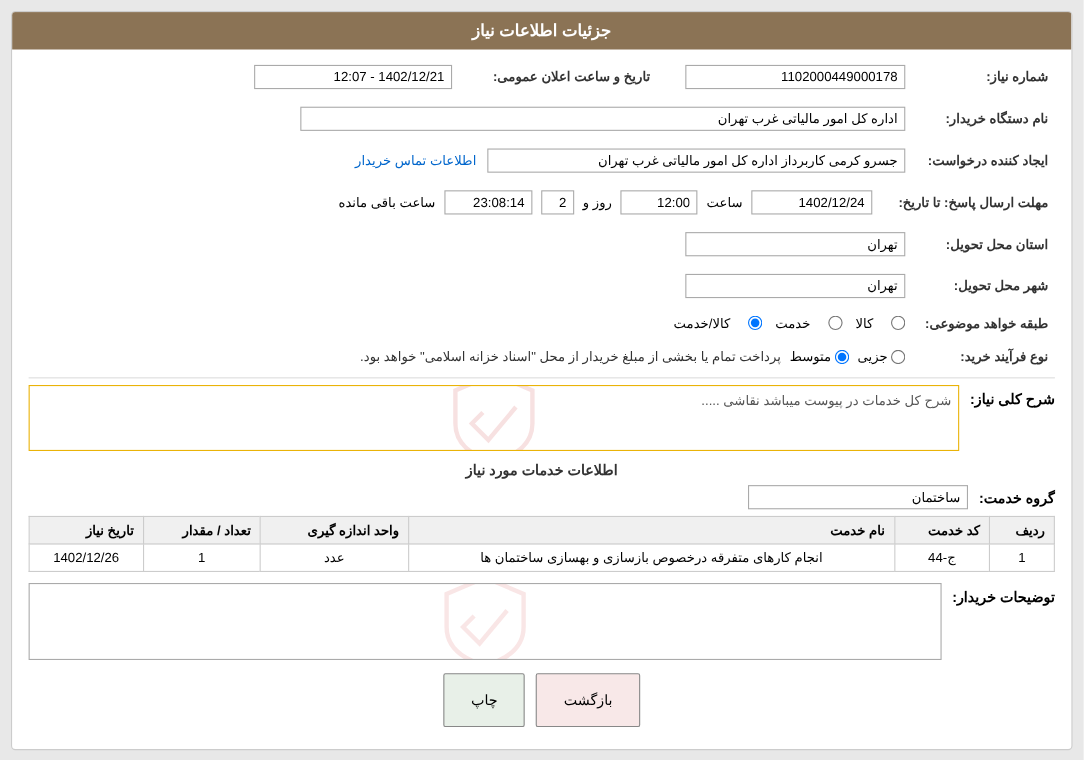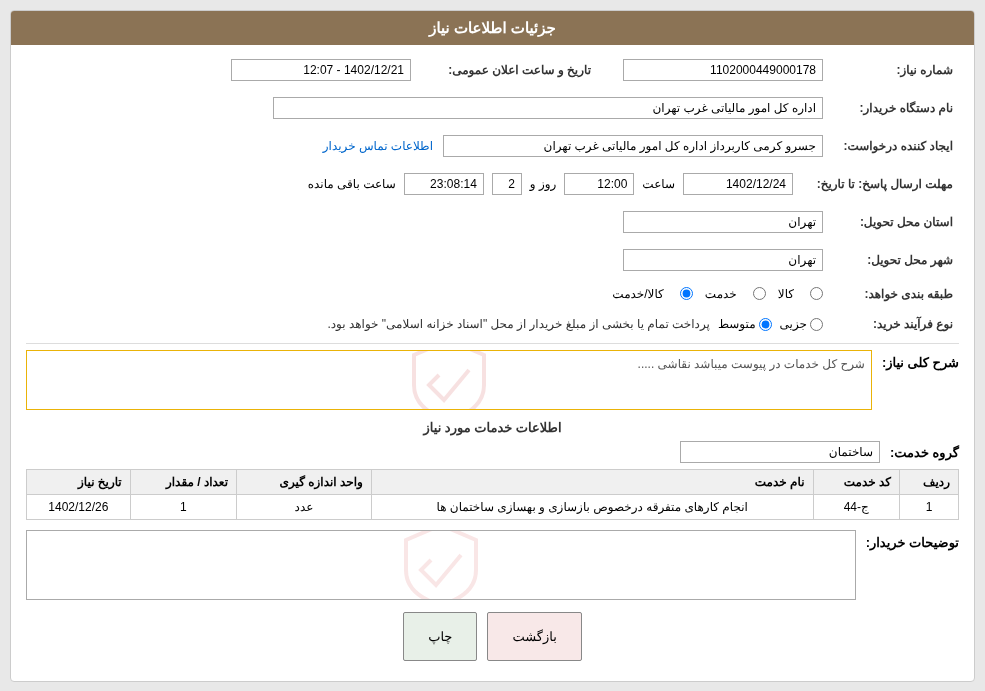--- a/index.html
+++ b/index.html
@@ -291,21 +291,21 @@
           <td class="value-cell">
             <input class="input-box" style="width: 200px;" type="text" readonly="" value="تهران">
           </td>
         </tr>
       </tbody>
         </table>
 
       <table class="info-table">
         <tbody>
             <tr>
-          <td class="label-cell">طبقه بندی خواهد:</td>
+          <td class="label-cell">طبقه خواهد موضوعی:</td>
           <td class="value-cell">
             <div class="radio-group">
               <label>
                 <input type="radio" name="category" style="">
                 <span>کالا</span>
               </label>
               <label>
                 <input type="radio" name="category" style="">
                 <span>خدمت</span>
               </label>

